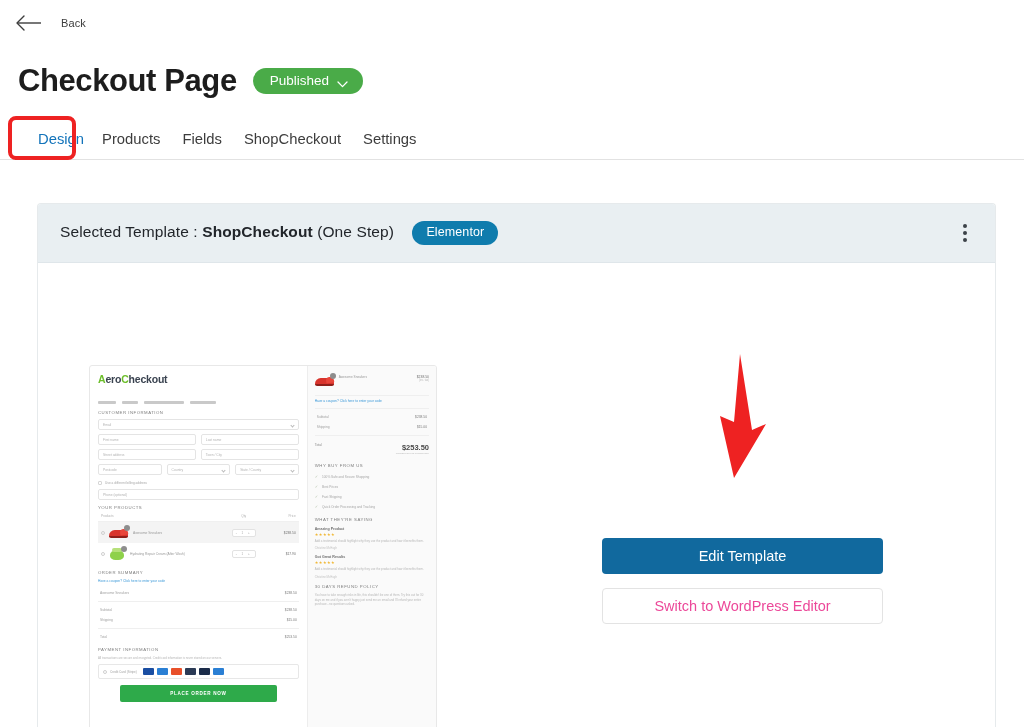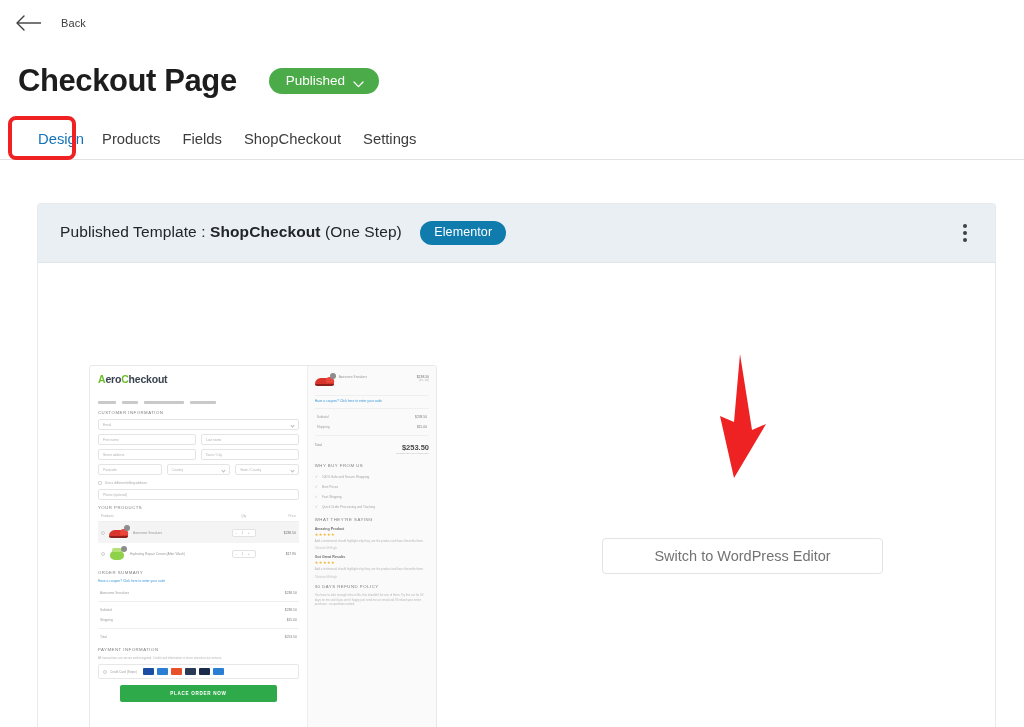--- a/index.html
+++ b/index.html
@@ -10,21 +10,21 @@
     color: #2b2b2b;
     overflow: hidden;
   }
 
   
   .backbar { display: flex; align-items: center; height: 46px; padding-left: 14px; gap: 17px; }
   .back-arrow { width: 30px; height: 22px; display: block; }
   .back-label { font-size: 11px; color: #3d3d3d; letter-spacing: .1px; }
 
   
-  .titlerow { display: flex; align-items: center; gap: 32px; padding: 14px 0 0 18px; height: 56px; }
+  .titlerow { display: flex; align-items: center; gap: 16px; padding: 14px 0 0 18px; height: 56px; }
   .page-title { font-size: 31px; font-weight: 700; color: #1d1d1d; letter-spacing: -0.4px; }
   .pill-status {
     display: inline-flex; align-items: center; gap: 8px;
     background: #4aab48; color: #fff; border-radius: 999px;
     padding: 6px 15px 7px 17px; font-size: 13.5px; line-height: 1;
   }
   .chev { width: 11px; height: 7px; display: block; }
 
   
   .tabs { position: relative; display: flex; align-items: flex-end; gap: 0; padding: 22px 0 0 18px; height: 58px; }
@@ -134,21 +134,21 @@
   .stars { color: #f0b429; font-size: 4px; letter-spacing: .5px; margin: 1px 0 2px; }
   .test-body { font-size: 2.9px; color: #b7b7b7; line-height: 1.6; }
   .test-auth { font-size: 2.8px; color: #c2c2c2; margin: 3px 0 2px; }
   .refund-body { font-size: 2.9px; color: #b7b7b7; line-height: 1.65; }
 
   
   .actions { position: absolute; left: 564px; top: 275px; width: 281px; display: flex; flex-direction: column; gap: 14px; }
   .btn { height: 36px; border-radius: 4px; font-size: 14.5px; display: flex; align-items: center; justify-content: center; cursor: pointer; }
   .btn-primary { background: #11699e; color: #fff; }
   .btn-outline { background: #fff; color: #2f6f88; border: 1px solid #6e9aa8; }
-  .btn-plain { background: #fff; color: #737373; border: 1px solid #e3e3e3; }
+  .btn-plain { background: #fff; color: #ec4899; border: 1px solid #e3e3e3; }
 
   .arrow-annot { position: absolute; left: 690px; top: 352px; width: 90px; height: 130px; pointer-events: none; }
 </style>
 </head>
 <body>
 
 <div class="backbar">
   <span class="back-arrow">
     <svg viewBox="0 0 30 22" width="30" height="22">
         <path d="M3 11 H27" stroke="#3d3d3d" stroke-width="1.4" fill="none"></path>
@@ -177,21 +177,21 @@
   <div class="tab">ShopCheckout</div>
   <div class="tab">Settings</div>
   <div class="tabs-underline"></div>
   <div class="tab-active-bar"></div>
   <div class="annot-box"></div>
 </div>
 
 <div class="card">
   <div class="card-head">
     <div class="card-head-text">
-      <span>Published Template :</span>
+      <span>Selected Template :</span>
       <span class="tmpl-name">ShopCheckout</span>
       <span>(One Step)</span>
       <span class="pill-builder">Elementor</span>
     </div>
     <div class="kebab">
         <i></i>
         <i></i>
         <i></i>
       </div>
   </div>
@@ -377,20 +377,21 @@
         <div class="test-title">Got Great Results</div>
         <div class="stars">★★★★★</div>
         <div class="test-body">Add a testimonial should highlight why they use the product and how it benefits them.</div>
         <div class="test-auth">Christine McHugh</div>
         <div class="sec-title">30 DAYS REFUND POLICY</div>
         <div class="refund-body">You have to take enough risks in life, this shouldn't be one of them. Try this out for 30 days on me and if you aren't happy just send me an email and I'll refund your entire purchase - no questions asked.</div>
       </div>
     </div>
 
     <div class="actions">
+      <div class="btn btn-primary">Edit Template</div>
       <div class="btn btn-plain">Switch to WordPress Editor</div>
     </div>
   </div>
 </div>
 
 <div class="arrow-annot">
   <svg viewBox="0 0 90 130" width="90" height="130">
     <path d="M50 2 L62 78 L76 72 L44 126 L30 64 L44 70 Z" fill="#ee2222"></path>
   </svg>
 </div>

